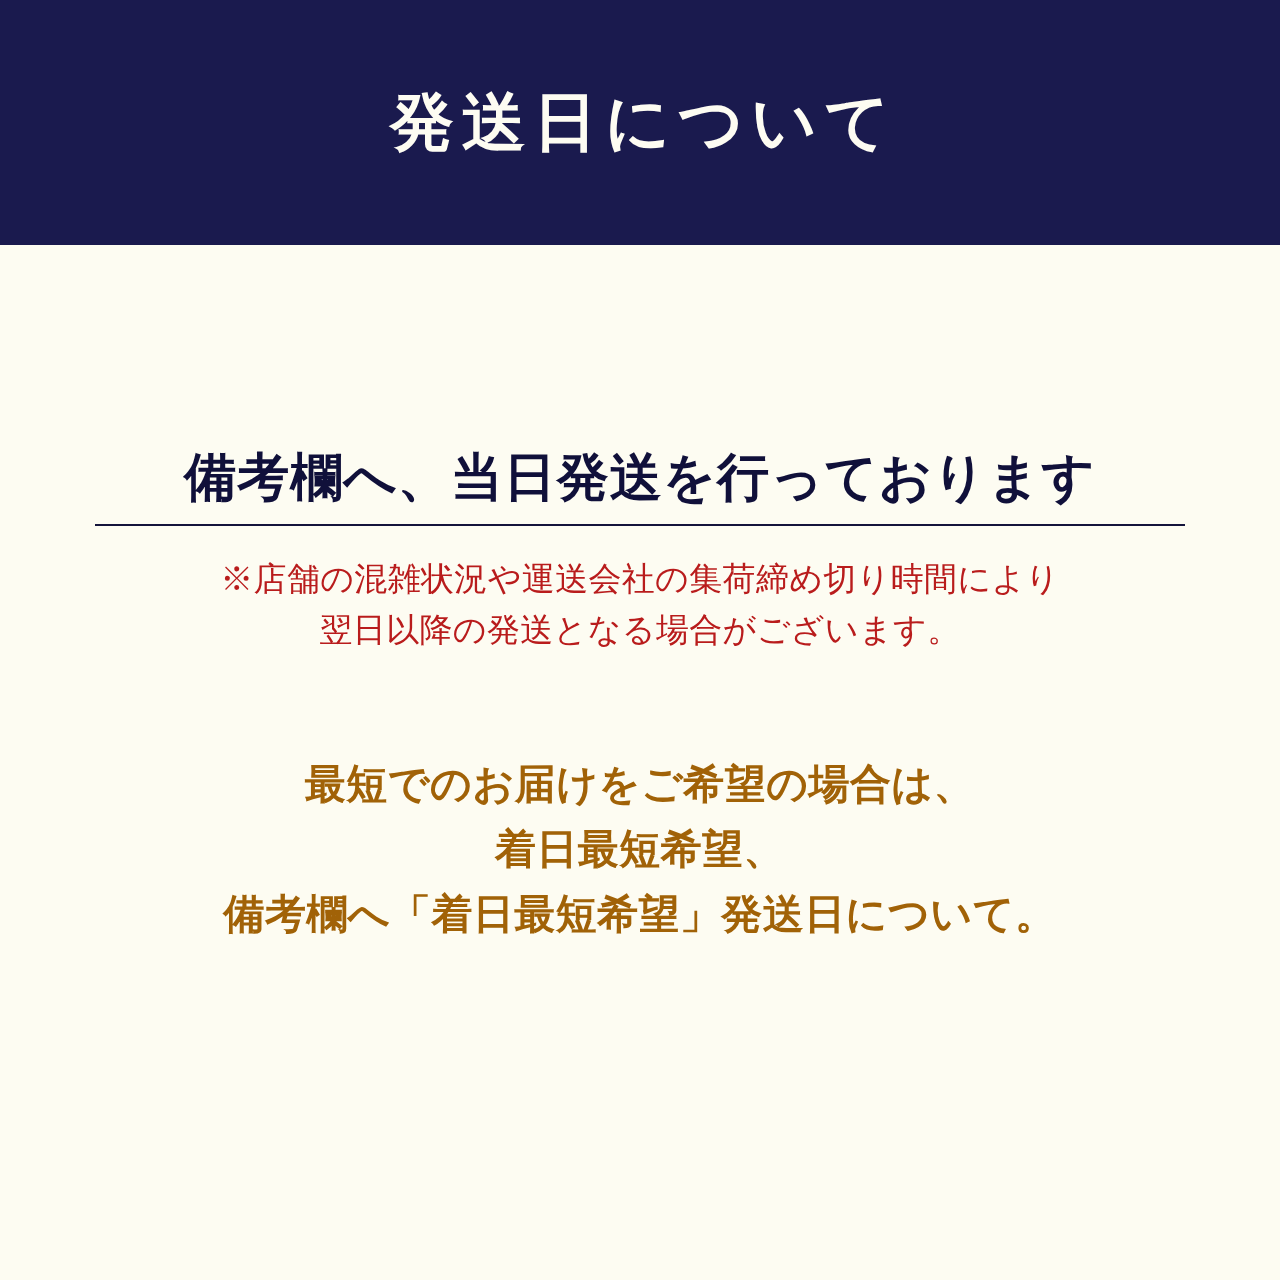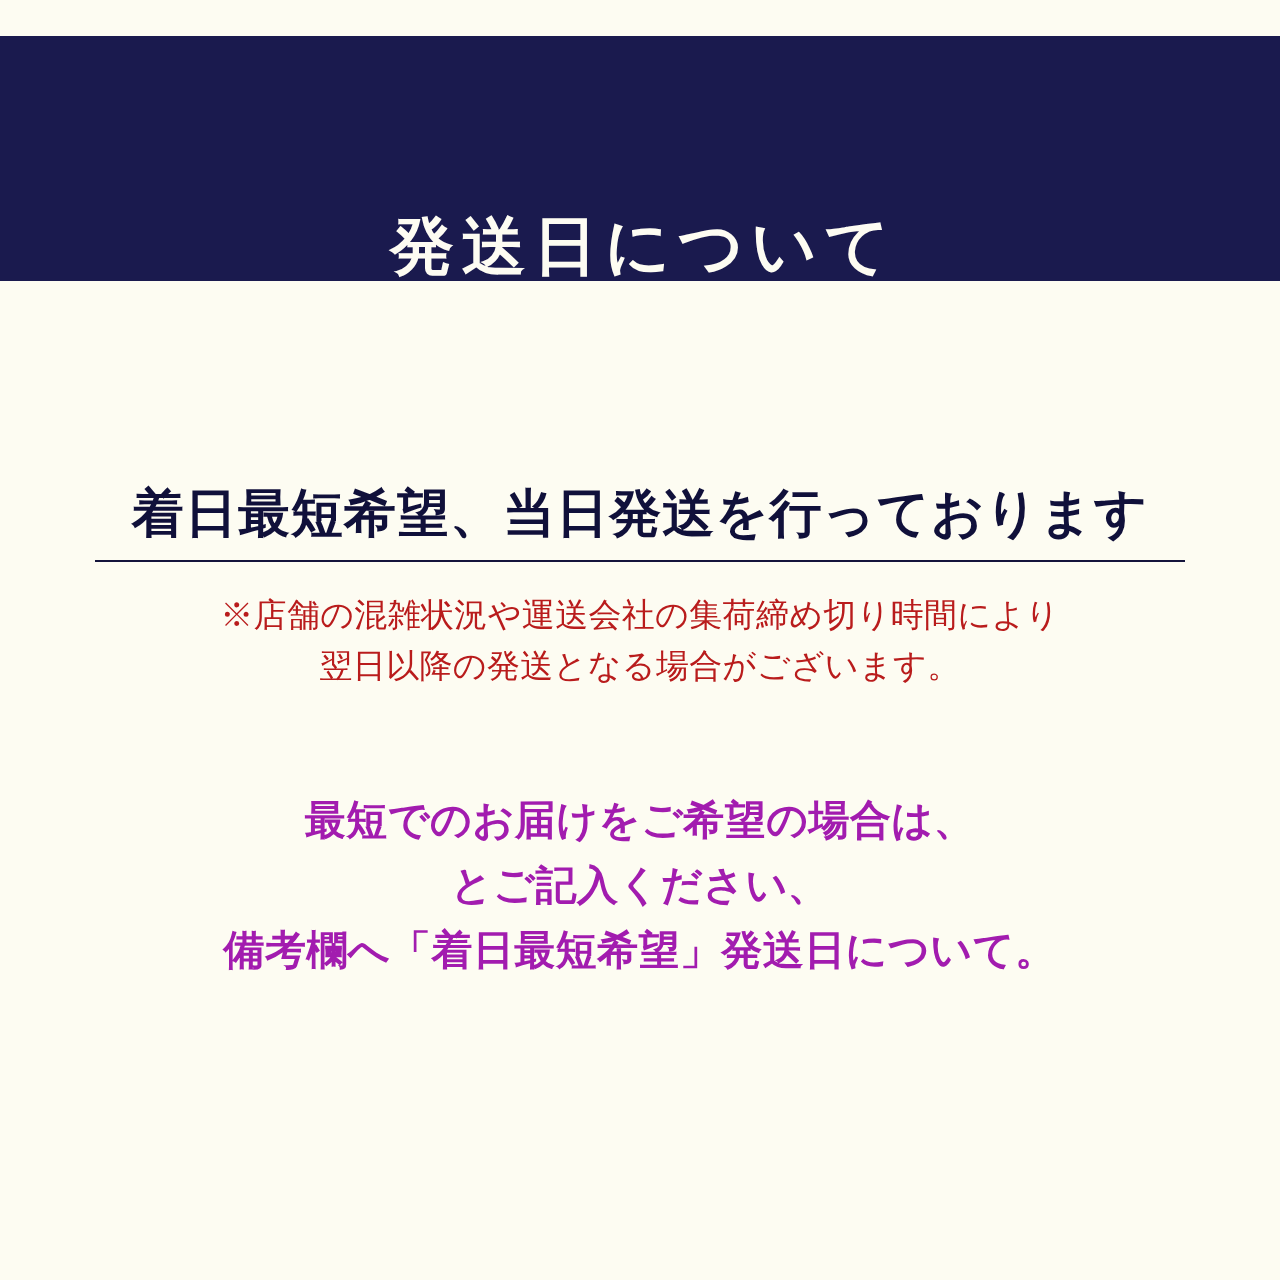--- a/index.html
+++ b/index.html
@@ -20,24 +20,23 @@
     background: #fdfcf2;
     display: flex;
     flex-direction: column;
   }
   
   .header-banner {
     width: 100%;
     height: 245px;
     background: #1a1a4e;
     display: flex;
-    align-items: flex-end;
+    align-items: center;
     justify-content: center;
     box-sizing: border-box;
-    margin-top: 36px;
   }
   .header-title {
     color: #fdfcf2;
     font-size: 64px;
     font-weight: bold;
     letter-spacing: 0.12em;
     line-height: 1.1;
     text-align: center;
     padding-left: 0.12em;
   }
@@ -76,21 +75,21 @@
     line-height: 1.55;
     letter-spacing: 0.01em;
     font-family: Liberation Serif, serif;
   }
   .note-line {
     white-space: nowrap;
   }
   .message-block {
     margin-top: 96px;
     text-align: center;
-    color: #a21caf;
+    color: #a16207;
     font-size: 41px;
     font-weight: bold;
     line-height: 1.58;
     letter-spacing: 0.01em;
   }
   .message-line {
     white-space: nowrap;
   }
   
   .logo-block {
@@ -122,30 +121,30 @@
 
 <div class="page">
 
   <div class="header-banner">
     <div class="header-title">発送日について</div>
   </div>
 
   <div class="body-area">
 
     <div class="headline-block">
-      <div class="headline">着日最短希望、当日発送を行っております</div>
+      <div class="headline">備考欄へ、当日発送を行っております</div>
       <div class="headline-rule"></div>
     </div>
 
     <div class="note-block">
       <div class="note-line">※店舗の混雑状況や運送会社の集荷締め切り時間により</div>
       <div class="note-line">翌日以降の発送となる場合がございます。</div>
     </div>
 
     <div class="message-block">
       <div class="message-line">最短でのお届けをご希望の場合は、</div>
-      <div class="message-line">とご記入ください、</div>
+      <div class="message-line">着日最短希望、</div>
       <div class="message-line">備考欄へ「着日最短希望」発送日について。</div>
     </div>
 
 
   </div>
 </div>
 
 </body></html>

